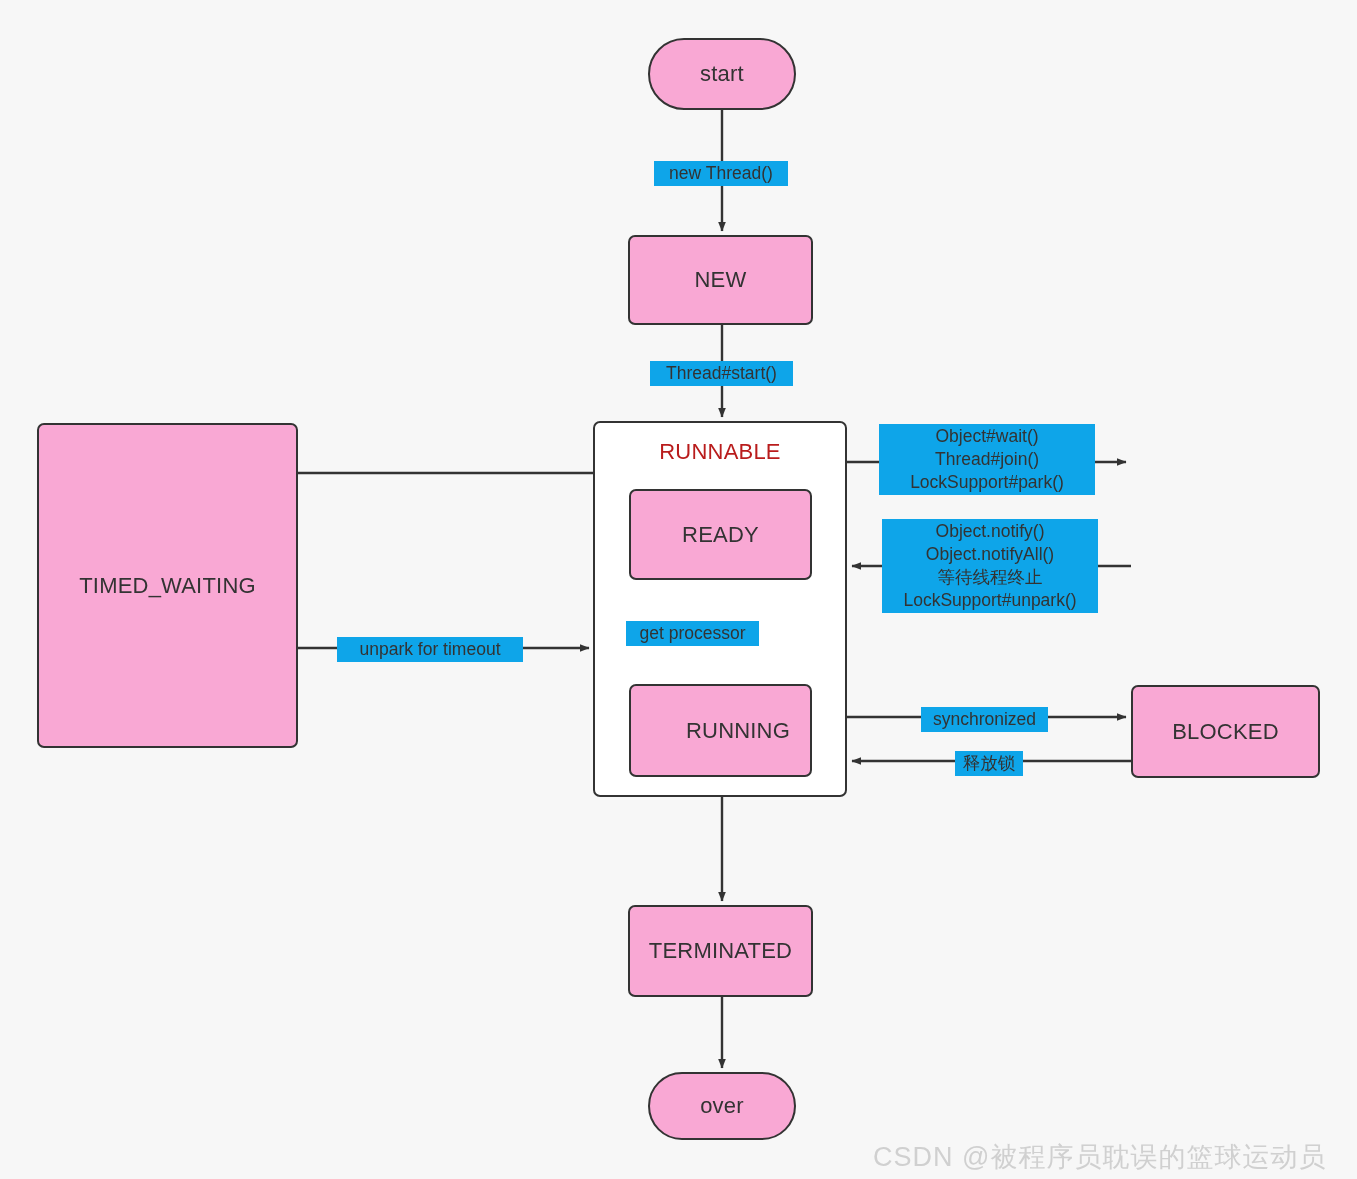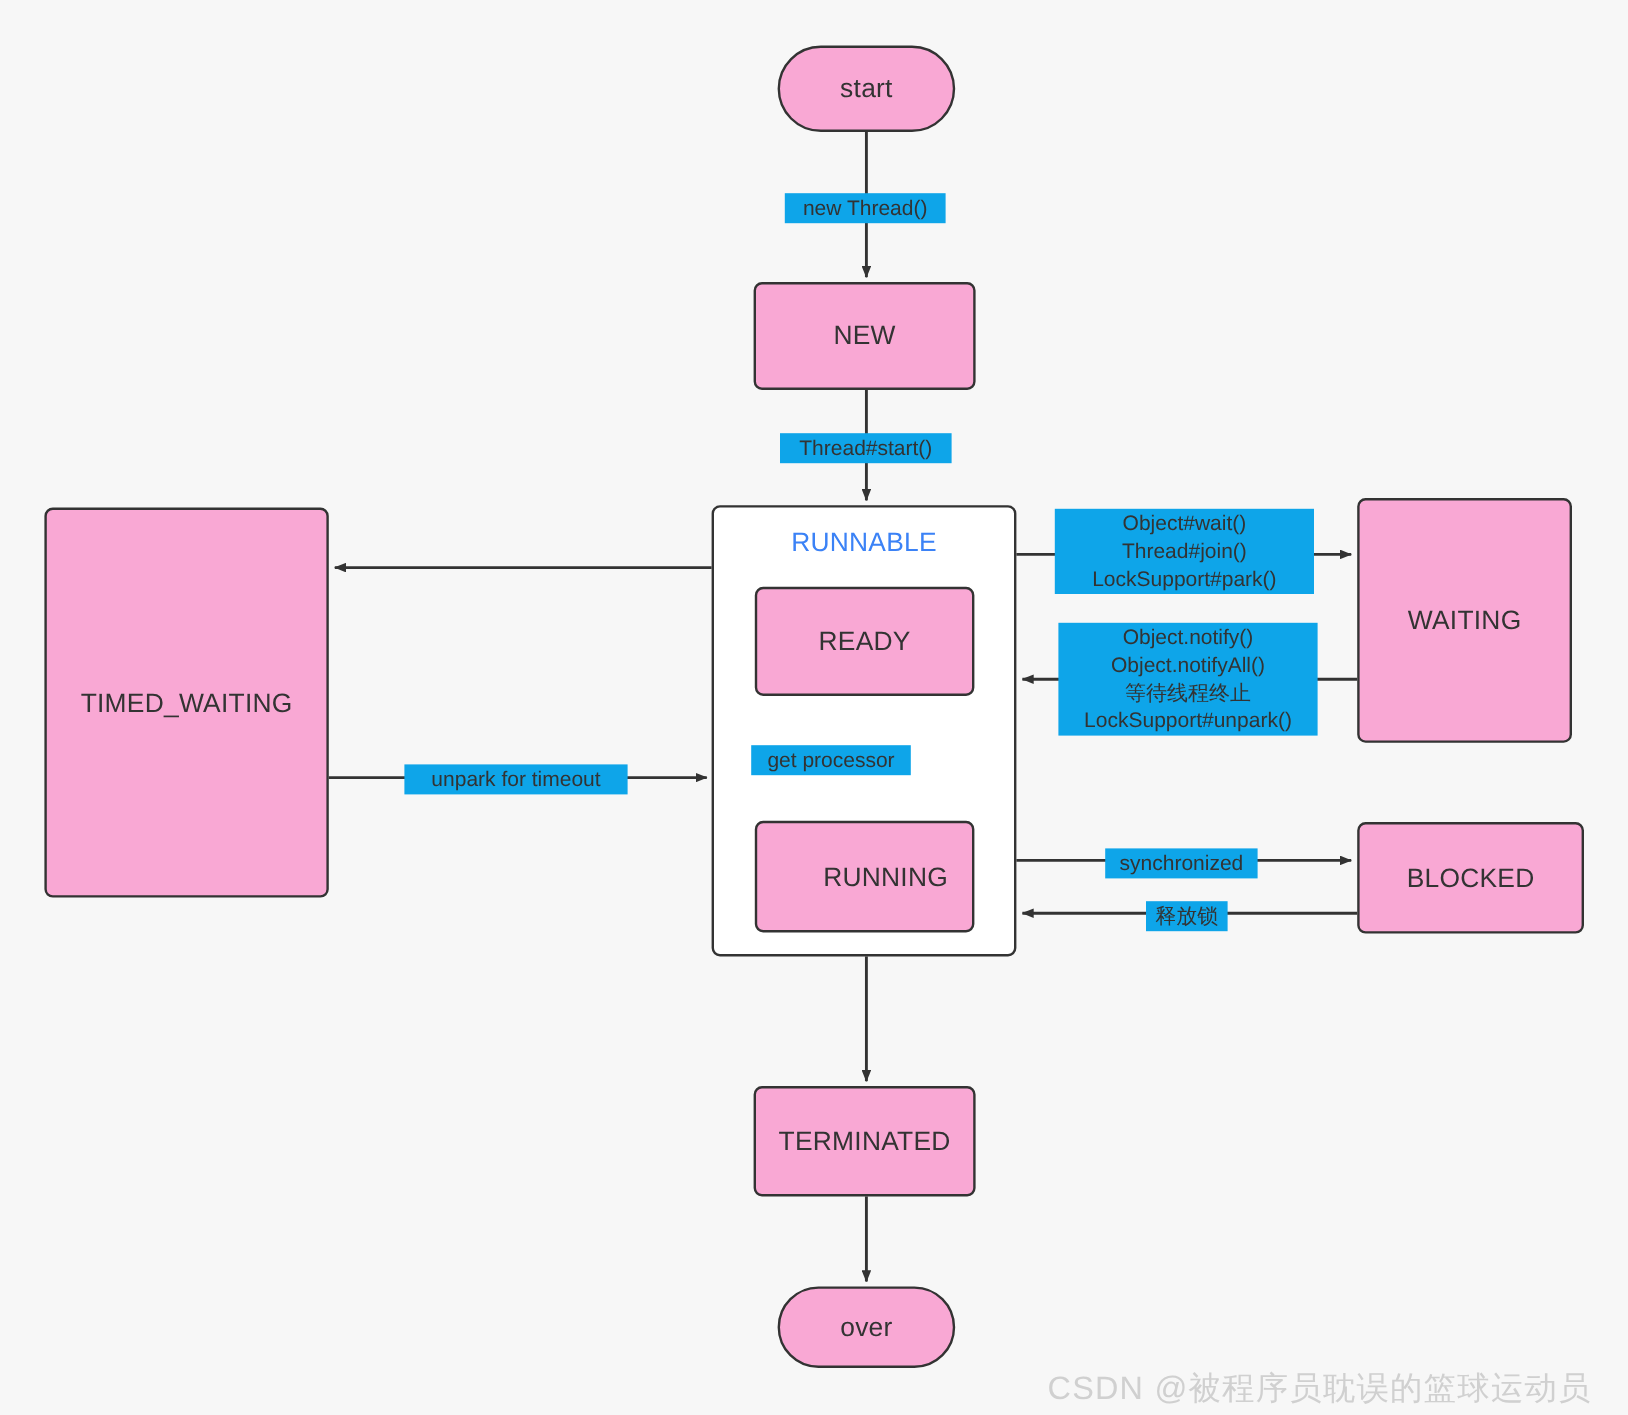--- a/index.html
+++ b/index.html
@@ -33,21 +33,21 @@
   }
   .node.stadium{ border-radius:999px; }
   .node.container{
     align-items:flex-start;
     justify-content:center;
     padding-top:16px;
     background:#ffffff;
   }
   .node.container > .container-title{
     font-size:22px;
-    color:#3b82f6;
+    color:#b91c1c;
     text-align:center;
   }
   .edge-label{
     position:absolute;
     background:#0ea5e9;
     color:#333333;
     font-size:17.5px;
     line-height:23px;
     text-align:center;
     white-space:pre;
@@ -114,27 +114,24 @@
   </div>
 
   <div class="node" style="left:629px;top:489px;width:183px;height:91px;">
     <span>READY</span>
   </div>
 
   <div class="node" style="left:629px;top:684px;width:183px;height:93px;padding-left:35px;">
     <span>RUNNING</span>
   </div>
 
-  <div class="node" style="left:37px;top:423px;width:237px;height:325px;">
+  <div class="node" style="left:37px;top:423px;width:261px;height:325px;">
     <span>TIMED_WAITING</span>
   </div>
 
-  <div class="node" style="left:1131px;top:415px;width:179px;height:204px;">
-    <span>WAITING</span>
-  </div>
 
   <div class="node" style="left:1131px;top:685px;width:189px;height:93px;">
     <span>BLOCKED</span>
   </div>
 
   <div class="node" style="left:628px;top:905px;width:185px;height:92px;">
     <span>TERMINATED</span>
   </div>
 
   <div class="node stadium" style="left:648px;top:1072px;width:148px;height:68px;">

